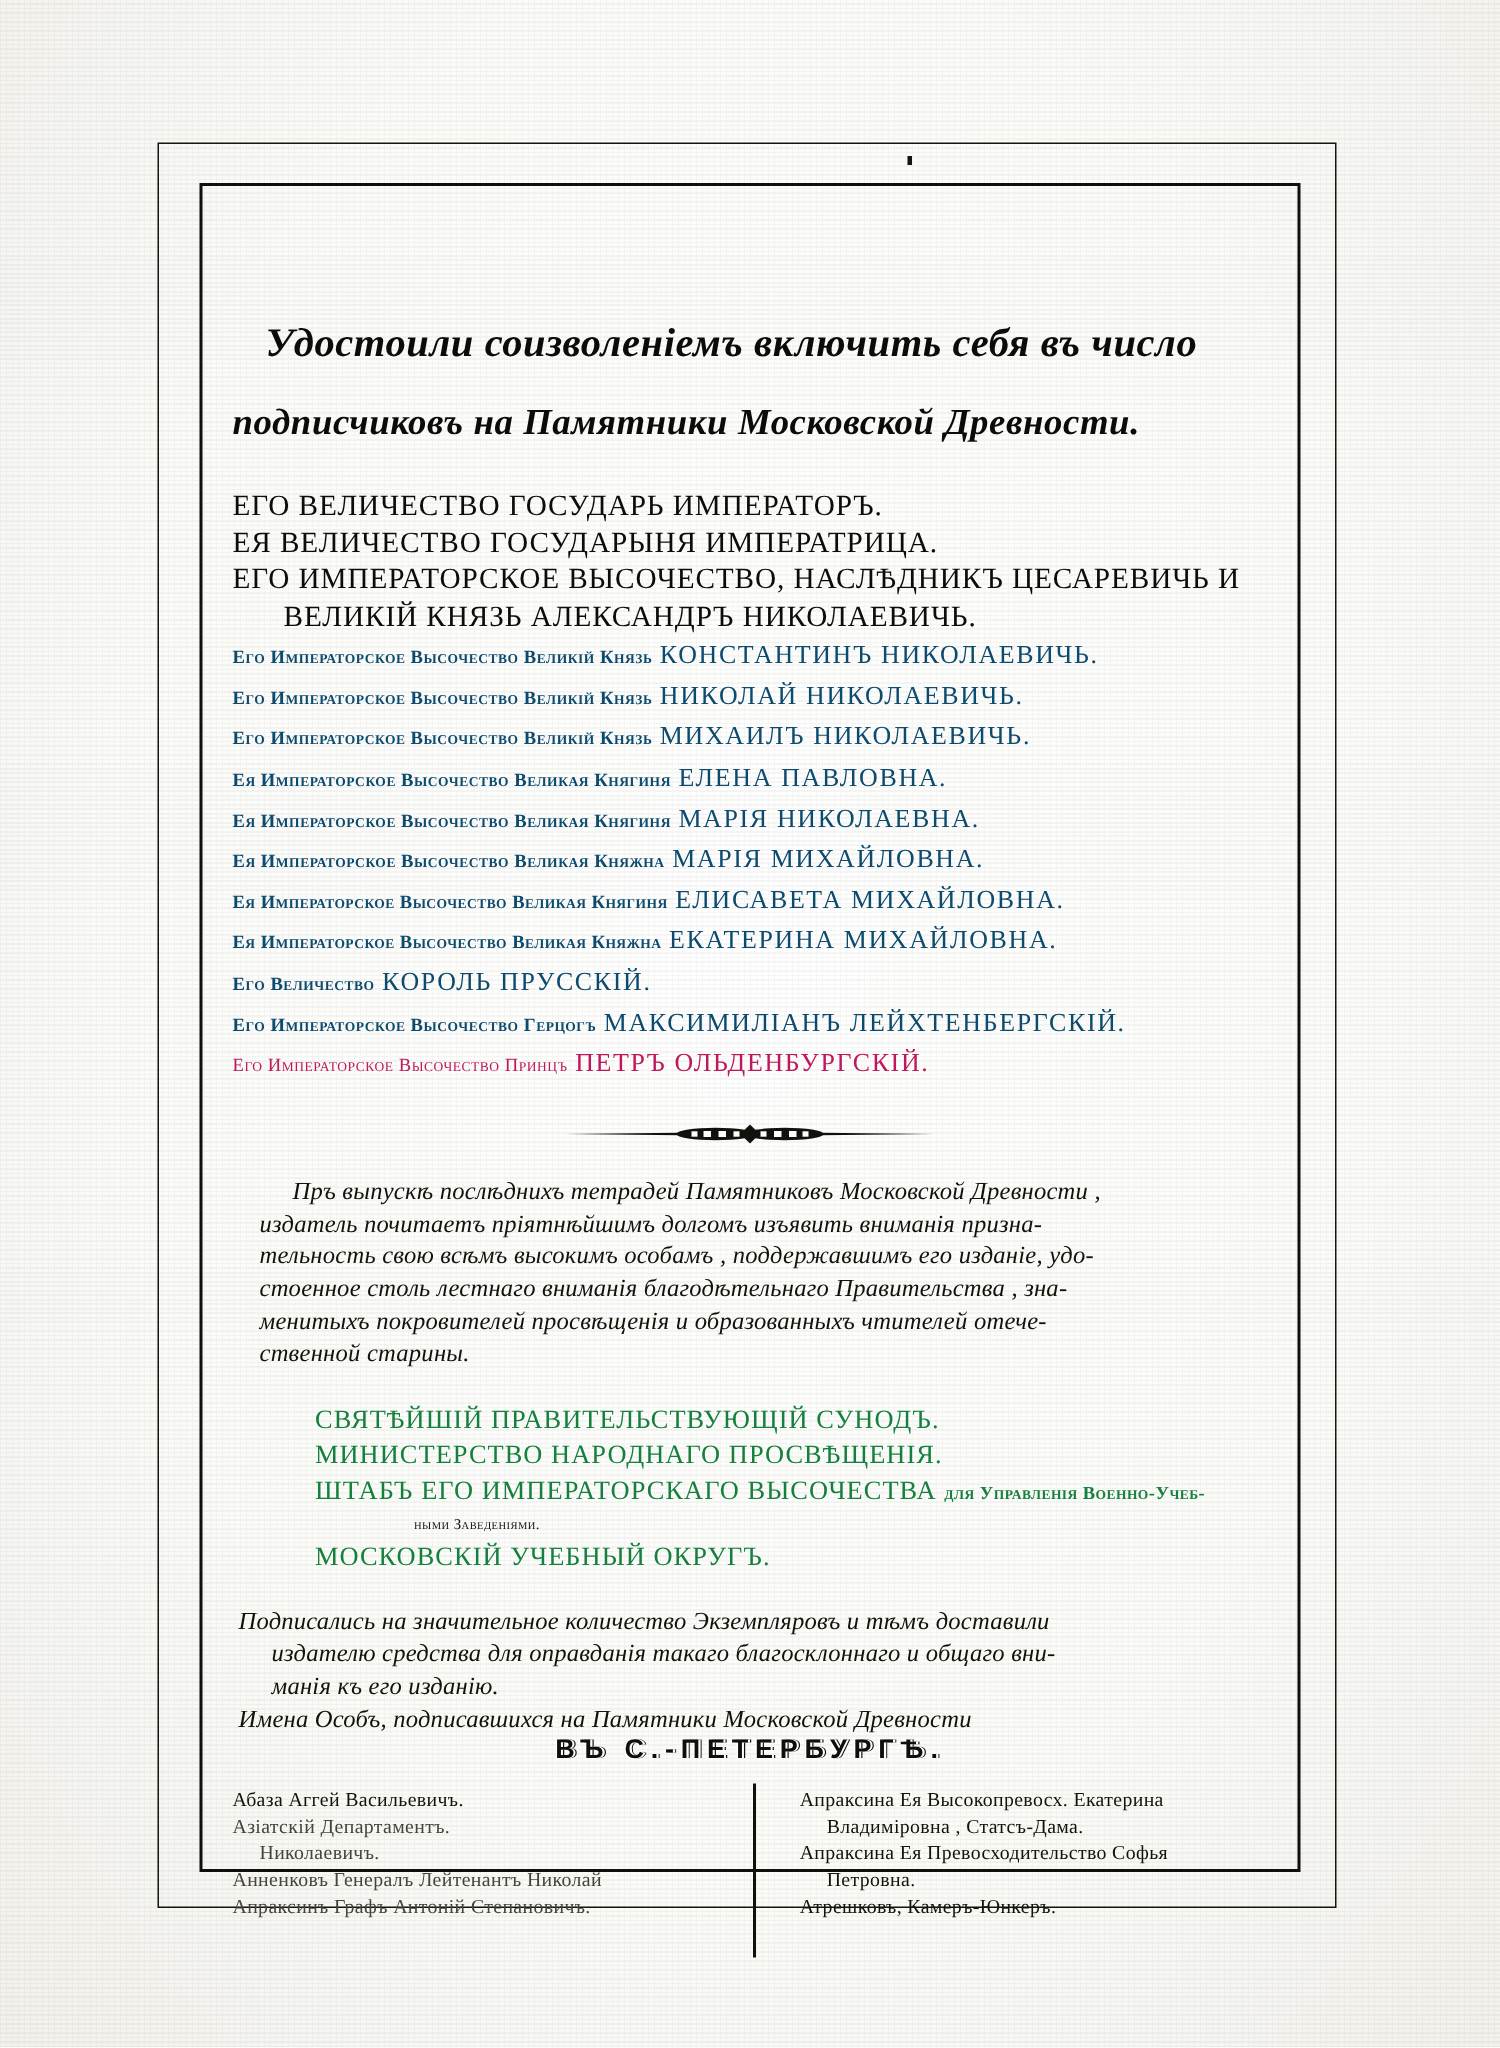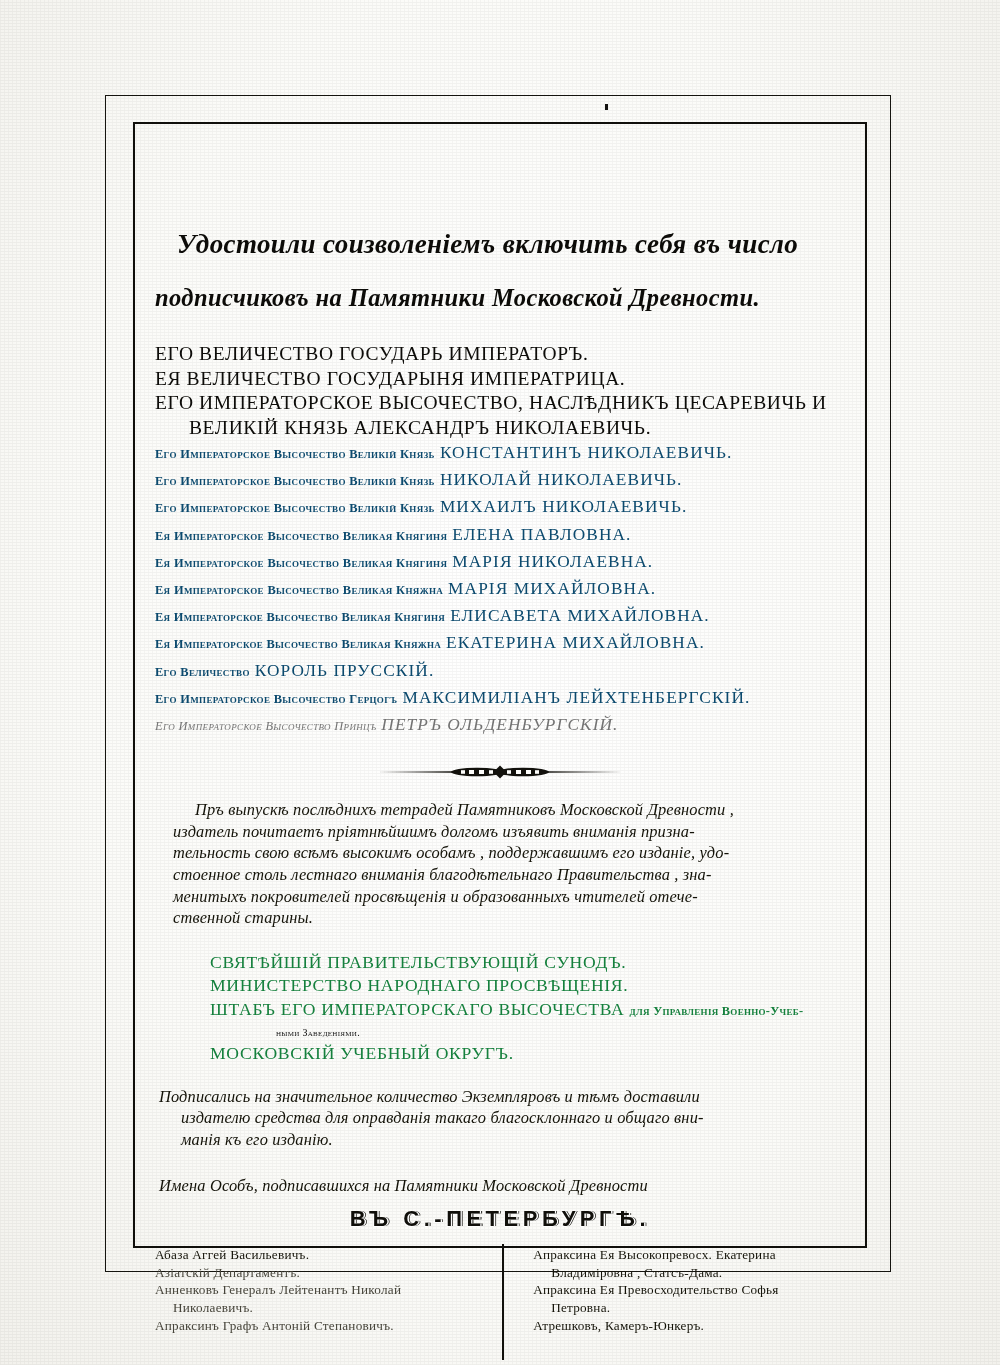--- a/index.html
+++ b/index.html
@@ -38,21 +38,21 @@
     border:2.8px solid #100f0b;
   }
   .speck{
     position:absolute;left:605px;top:104px;width:3px;height:6px;
     background:#141310;
   }
 
   
   .content{
     position:absolute;
-    left:155px;top:150px;width:690px;height:1070px;
+    left:155px;top:134px;width:690px;height:1070px;
   }
 
   
   .display-head{
     margin-top:68px;
     font-family:"Liberation Serif", serif;
     font-style:italic;font-weight:700;
     font-size:24.5px;
     letter-spacing:.4px;
     line-height:53px;
@@ -86,21 +86,21 @@
     letter-spacing:.35px;
     font-weight:600;
   }
   .hh-name{
     font-size:17.3px;
     letter-spacing:1.1px;
     margin-left:5px;
   }
   .hh-row.heavy .hh-pre{font-weight:800;letter-spacing:.3px;}
   .hh-row.heavy .hh-name{font-weight:500;}
-  .hh-row.faint{color:#737373;font-style:italic;}
+  .hh-row.faint{color:#be185d;}
   .hh-row.faint .hh-pre{font-weight:500;}
 
   
   .ornament{
     margin:26px 0 20px 0;
     height:14px;
     display:flex;align-items:center;justify-content:center;
   }
 
   
@@ -137,23 +137,23 @@
     font-size:10px;
     font-variant:small-caps;
     font-weight:400;
     letter-spacing:.3px;
     padding-left:66px;
     line-height:19px;
   }
 
   
   .banner{
-    margin-top:10px;
+    margin-top:0;
     text-align:center;
-    font-size:22px;
+    font-size:18px;
     font-weight:800;
     letter-spacing:4.5px;
     color:#100f0a;
     text-shadow:
       1.4px 0 0 #fff,
       2.2px 0 0 #100f0a,
       -0.8px 0.8px 0 #fff;
     font-family:"Liberation Sans", sans-serif;
   }
 
@@ -282,34 +282,34 @@
     <div class="inst-cont">ными Заведеніями.</div>
     <div class="inst-line">МОСКОВСКІЙ УЧЕБНЫЙ ОКРУГЪ.</div>
   </div>
 
   <div class="ital-par p2" style="margin-top:20px">
     <span class="ln">Подписались на значительное количество Экземпляровъ и тѣмъ доставили</span>
     <span class="ln ind">издателю средства для оправданія такаго благосклоннаго и общаго вни-</span>
     <span class="ln ind">манія къ его изданію.</span>
   </div>
 
-  <div class="ital-par p2" style="margin-top:24px">
+  <div class="ital-par p2" style="">
     <span class="ln">Имена Особъ, подписавшихся  на  Памятники Московской Древности</span>
   </div>
 
   <div class="banner">ВЪ С.-ПЕТЕРБУРГѢ.</div>
 
   <div class="names">
     <div class="col-rule"></div>
 
     <div class="col left">
       <div class="nm">Абаза Аггей Васильевичъ.</div>
       <div class="nm pale">Азіатскій Департаментъ.</div>
+      <div class="nm pale cont">Николаевичъ.</div>
       <div class="nm pale">Анненковъ Генералъ Лейтенантъ Николай</div>
-      <div class="nm pale cont">Николаевичъ.</div>
       <div class="nm pale">Апраксинъ Графъ Антоній Степановичъ.</div>
     </div>
 
     <div class="col right">
       <div class="nm">Апраксина Ея Высокопревосх. Екатерина</div>
       <div class="nm cont">Владиміровна , Статсъ-Дама.</div>
       <div class="nm">Апраксина Ея Превосходительство Софья</div>
       <div class="nm cont">Петровна.</div>
       <div class="nm">Атрешковъ, Камеръ-Юнкеръ.</div>
     </div>

